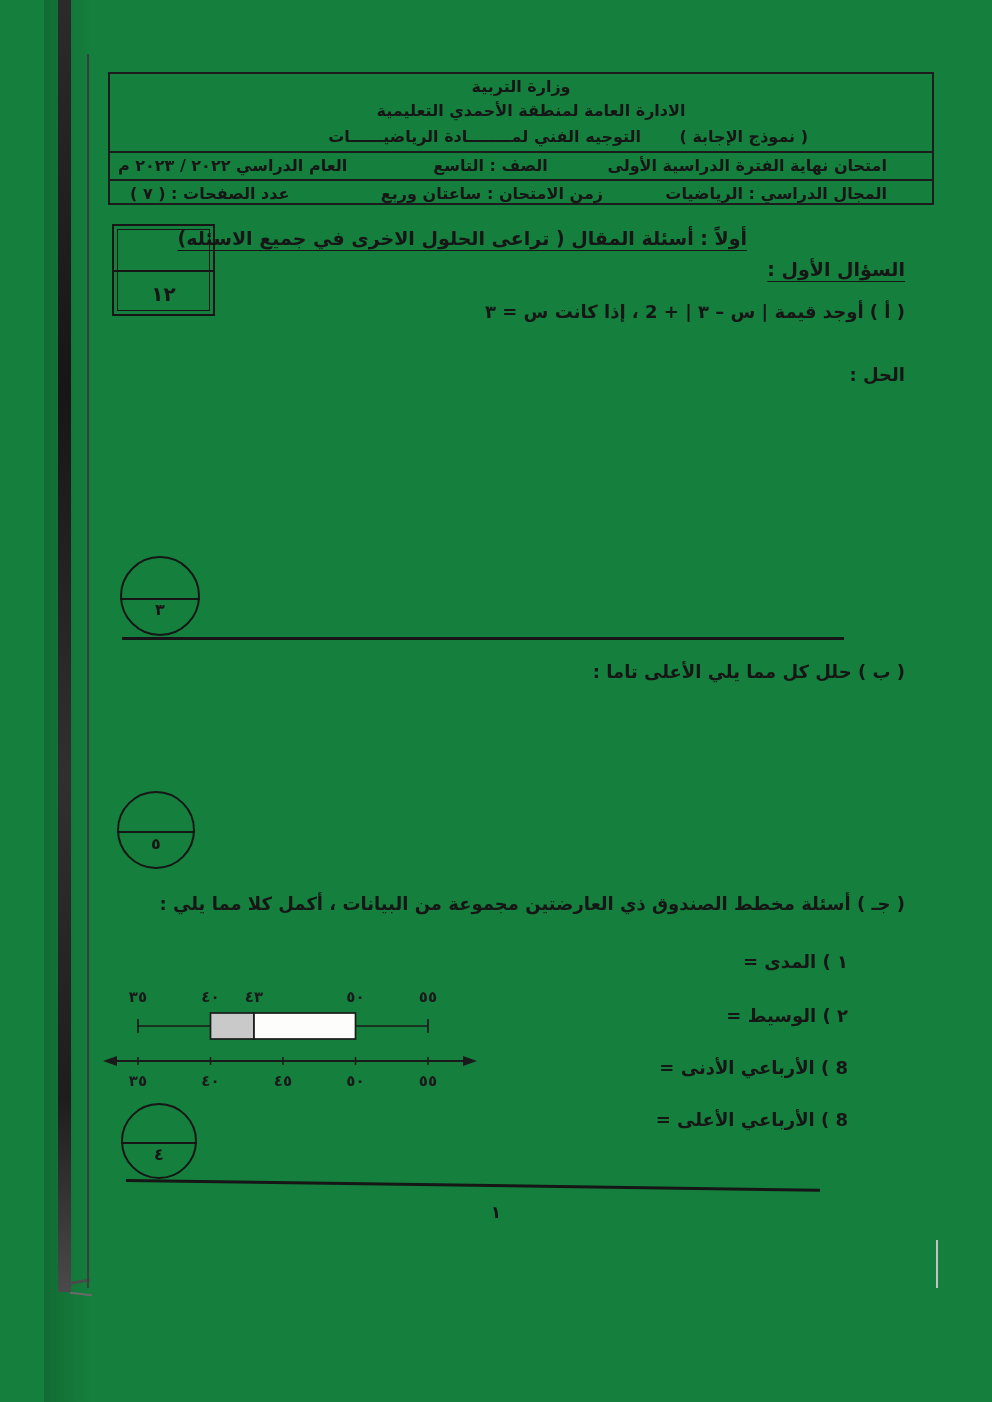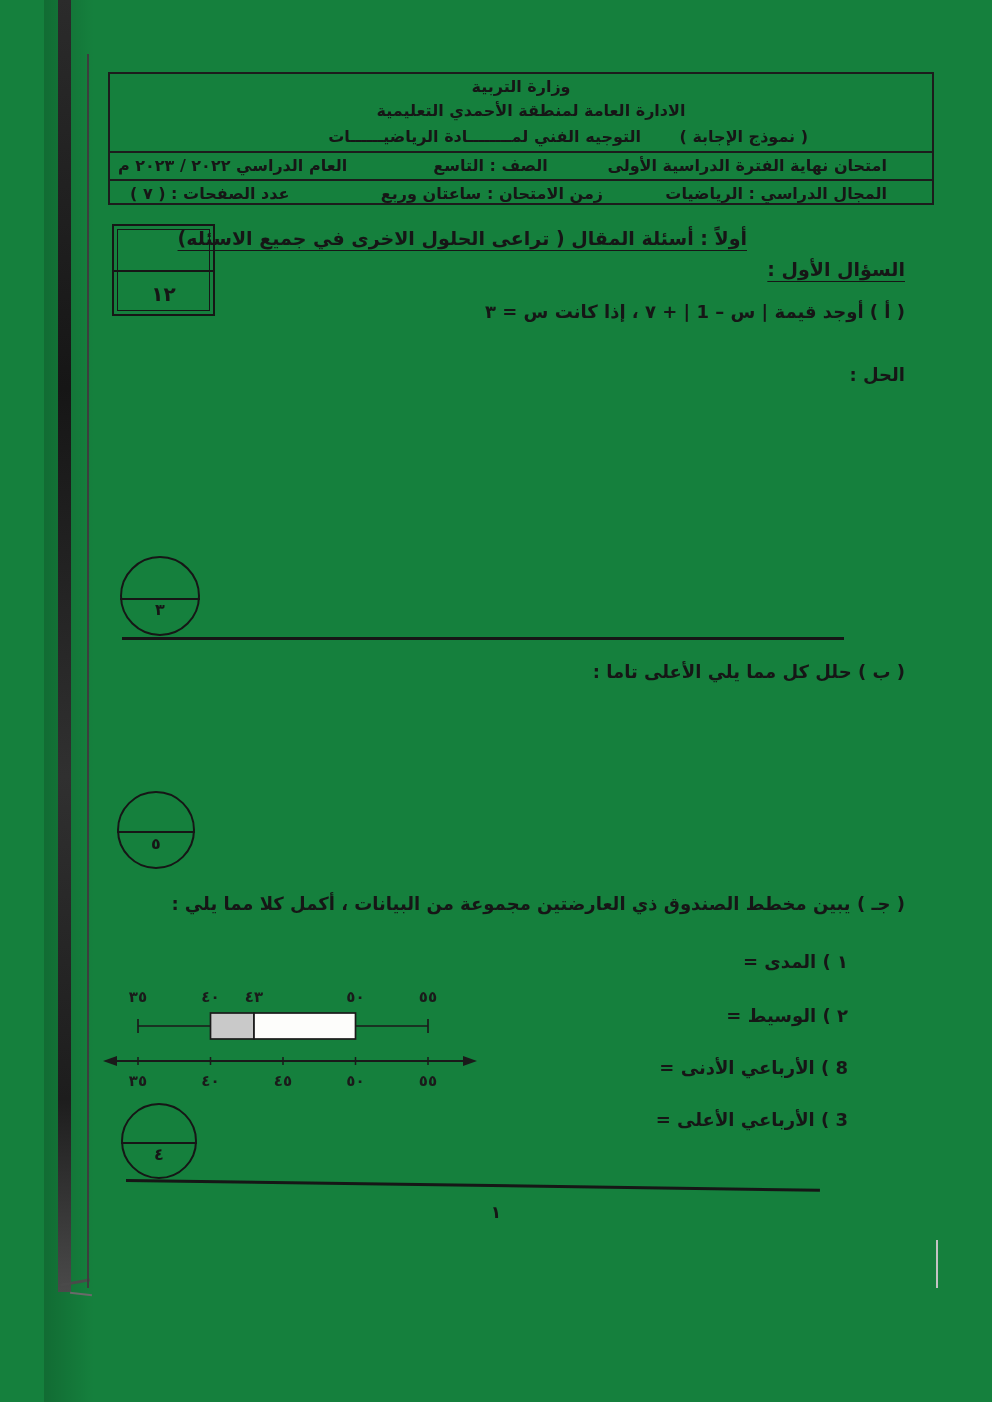--- a/index.html
+++ b/index.html
@@ -100,40 +100,40 @@
   </div>
 
   <div class="abs grade-box">
     <div class="grade-box-inner"></div>
     <div class="grade-box-divider"></div>
     <div class="grade-box-value">١٢</div>
   </div>
 
   <div class="abs section-title nowrap">أولاً : أسئلة المقال ( تراعى الحلول الاخرى في جميع الاسئله)</div>
   <div class="abs q1-title nowrap">السؤال الأول :</div>
-  <div class="abs part-a nowrap">( أ ) أوجد قيمة | س – 1 | + ٧ ، إذا كانت س = ٣</div>
+  <div class="abs part-a nowrap">( أ ) أوجد قيمة | س – ٣ | + 2 ، إذا كانت س = ٣</div>
   <div class="abs solution-label nowrap">الحل :</div>
 
   <div class="circle circle-a">
     <div class="circle-line"></div>
     <div class="circle-num">٣</div>
   </div>
   <div class="abs sep-a"></div>
 
   <div class="abs part-b nowrap">( ب ) حلل كل مما يلي الأعلى تاما :</div>
   <div class="circle circle-b">
     <div class="circle-line"></div>
     <div class="circle-num">٥</div>
   </div>
 
-  <div class="abs part-c nowrap">( جـ ) يبين مخطط الصندوق ذي العارضتين مجموعة من البيانات ، أكمل كلا مما يلي :</div>
+  <div class="abs part-c nowrap">( جـ ) أسئلة مخطط الصندوق ذي العارضتين مجموعة من البيانات ، أكمل كلا مما يلي :</div>
   <div class="abs pc-item pc-item-1 nowrap">١ ) المدى =</div>
   <div class="abs pc-item pc-item-2 nowrap">٢ ) الوسيط =</div>
   <div class="abs pc-item pc-item-3 nowrap">8 ) الأرباعي الأدنى =</div>
-  <div class="abs pc-item pc-item-4 nowrap">3 ) الأرباعي الأعلى =</div>
+  <div class="abs pc-item pc-item-4 nowrap">8 ) الأرباعي الأعلى =</div>
 
   <div class="abs boxplot-wrap">
     <svg id="boxplot-svg" viewBox="0 0 380 108" width="380" height="108">
         <line x1="38" y1="40" x2="110.5" y2="40" stroke="#1a1a1a" stroke-width="1.7"></line>
         <line x1="255.5" y1="40" x2="328" y2="40" stroke="#1a1a1a" stroke-width="1.7"></line>
         <line x1="38" y1="33" x2="38" y2="47" stroke="#1a1a1a" stroke-width="1.7"></line>
         <line x1="328" y1="33" x2="328" y2="47" stroke="#1a1a1a" stroke-width="1.7"></line>
         <rect x="110.5" y="27" width="43.5" height="26" fill="#c9c9c9" stroke="#1a1a1a" stroke-width="1.7"></rect>
         <rect x="154" y="27" width="101.5" height="26" fill="#fdfdfb" stroke="#1a1a1a" stroke-width="1.7"></rect>
         <text x="38" y="16" text-anchor="middle" font-size="15" font-weight="bold" fill="#1a1a1a" font-family="DejaVu Sans, sans-serif">٣٥</text>

